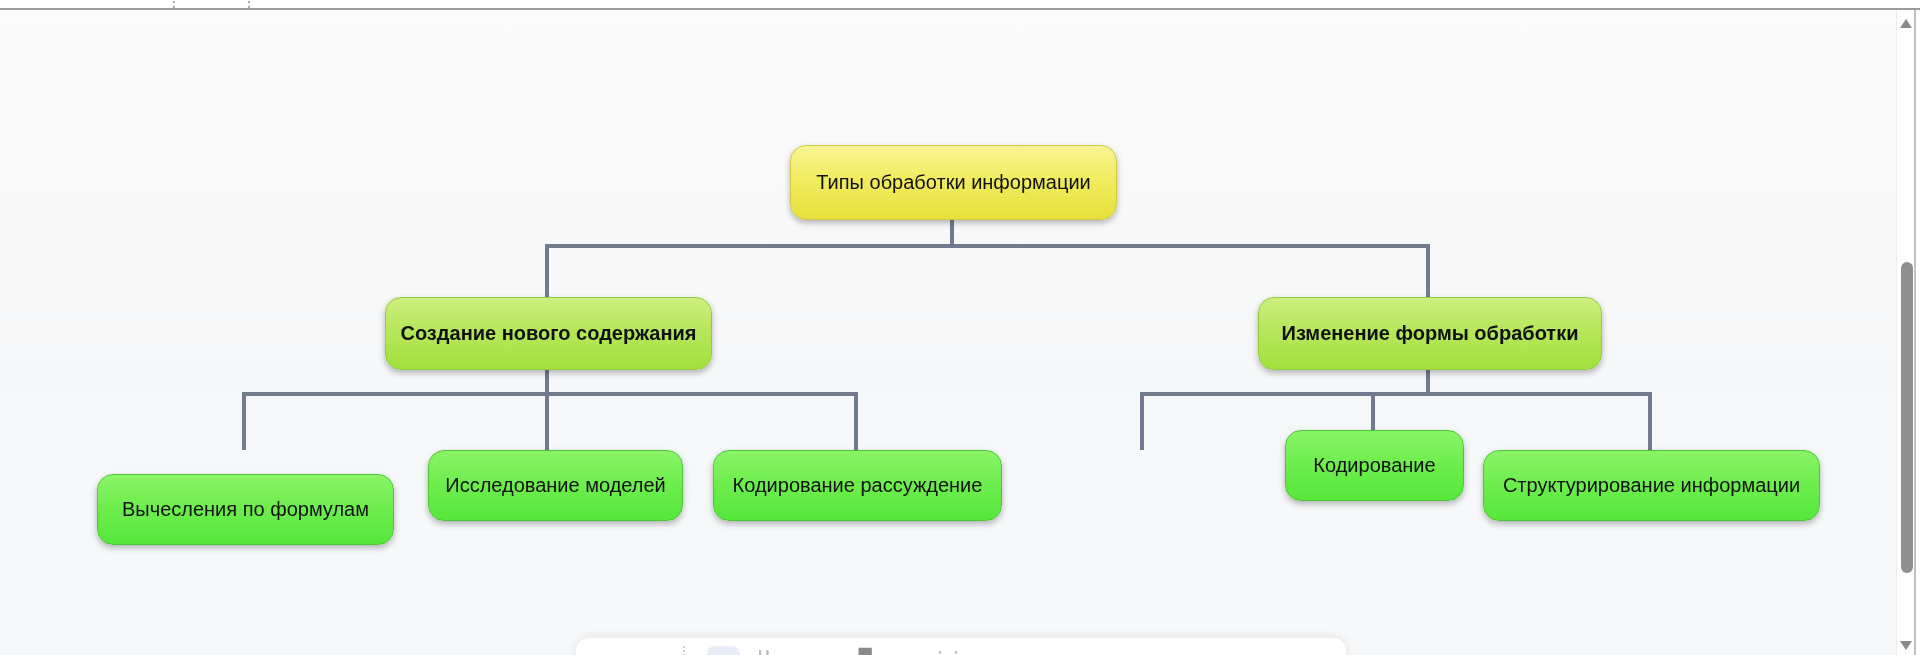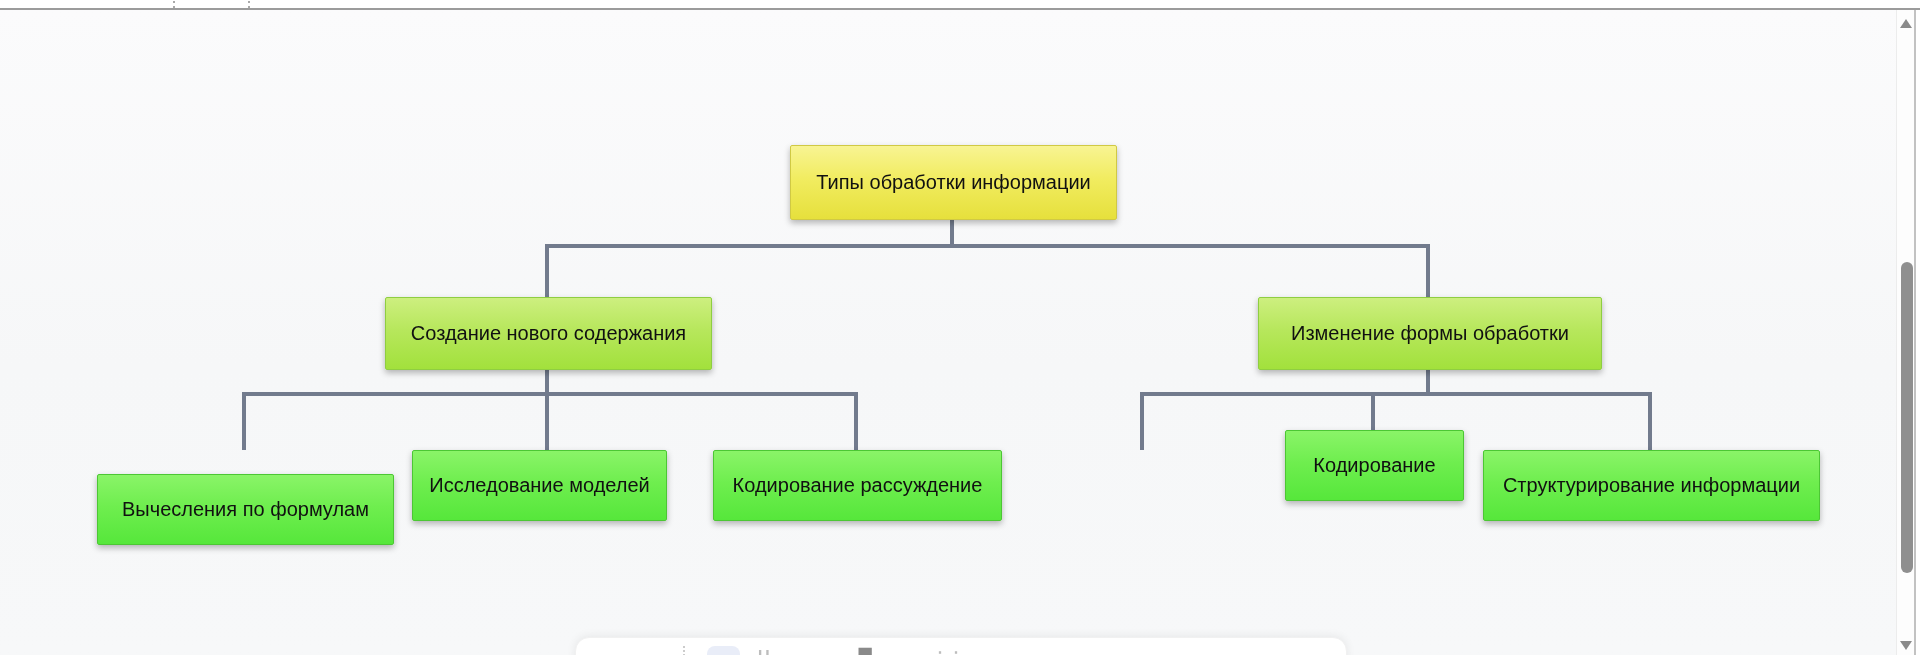--- a/index.html
+++ b/index.html
@@ -22,31 +22,32 @@
     position:absolute;left:0;top:10px;width:1896px;height:645px;
     background:linear-gradient(180deg,#fbfbfc 0%,#f6f7f8 55%,#f7f8f9 100%);
   }
   
   .con{position:absolute;background:#727b8d;z-index:1;}
   .con.v{width:4px;}
   .con.h{height:4px;}
   
   .node{
     position:absolute;z-index:2;display:flex;align-items:center;justify-content:center;
-    border-radius:2px;color:#111111;font-size:20px;
+    border-radius:16px;color:#111111;font-size:20px;
     box-shadow:0 3px 6px rgba(0,0,0,0.28);
     cursor:pointer;
   }
   .node.root{
     background:linear-gradient(180deg,#f8f493 0%,#f1ec60 45%,#e6e03c 100%);
     border:1px solid #d0c944;
   }
   .node.branch{
     background:linear-gradient(180deg,#cdef7f 0%,#b7e75c 45%,#a2e13c 100%);
     border:1px solid #8fce41;
+    font-weight:bold;
   }
   .node.leaf{
     background:linear-gradient(180deg,#8af468 0%,#6fee4f 45%,#56e73b 100%);
     border:1px solid #4cc734;
   }
   
   .scrollbar{
     position:absolute;left:1896px;top:10px;width:19px;height:645px;
     background:#fdfdfd;border-left:1px solid #ececec;z-index:6;
   }
@@ -116,21 +117,21 @@
   <div class="con v" style="left:1648px;top:382px;height:58px"></div>
 
   <div class="node root" style="left:790px;top:135px;width:325px;height:73px">Типы обработки информации</div>
 
   <div class="node branch" style="left:385px;top:287px;width:325px;height:71px">Создание нового содержания</div>
 
   <div class="node branch" style="left:1258px;top:287px;width:342px;height:71px">Изменение формы обработки</div>
 
   <div class="node leaf" style="left:97px;top:464px;width:295px;height:69px">Вычесления по формулам</div>
 
-  <div class="node leaf" style="left:412px;top:440px;width:253px;height:69px">Исследование моделей</div>
+  <div class="node leaf" style="left:428px;top:440px;width:253px;height:69px">Исследование моделей</div>
 
   <div class="node leaf" style="left:713px;top:440px;width:287px;height:69px">Кодирование рассуждение</div>
 
 
   <div class="node leaf" style="left:1285px;top:420px;width:177px;height:69px">Кодирование</div>
 
   <div class="node leaf" style="left:1483px;top:440px;width:335px;height:69px">Структурирование информации</div>
 </div>
 
 <div class="float-toolbar">

